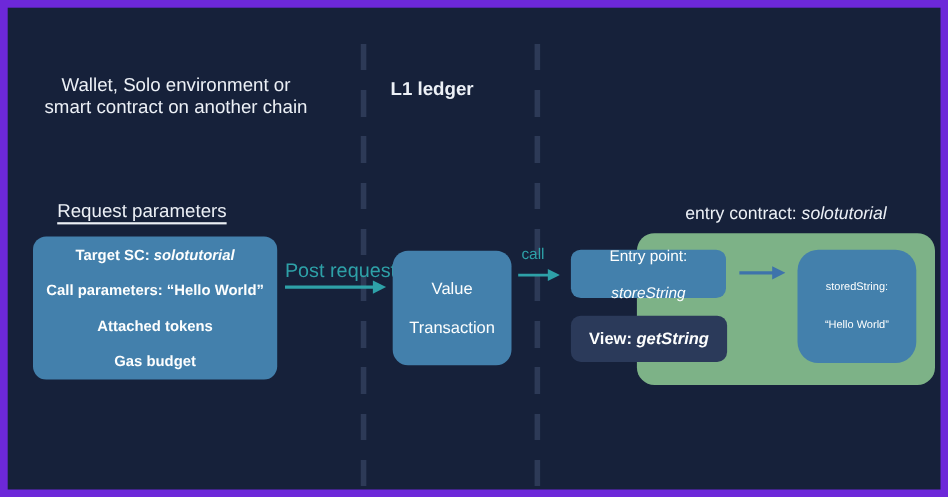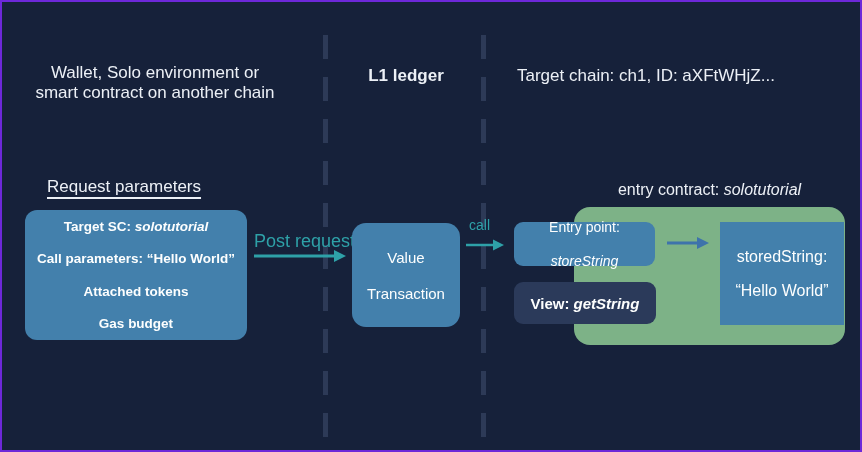--- a/index.html
+++ b/index.html
@@ -2,21 +2,21 @@
 <html style="--background: #16213A; --box-blue: #4380AC; --box-dark-navy: #2B3A5A; --box-green: #7DB287; --teal: #2EA1A8; --arrow-blue: #3E73AB; --dash: #2D3A57; --text-light: #ECF0F6;"><head>
 <meta charset="utf-8">
 <style>
   html, body { margin: 0; padding: 0; background: #0b1120; }
   .stage {
     position: relative;
     width: 862px;
     height: 452px;
     box-sizing: border-box;
     background: var(--background, #16213A);
-    border: 2px solid #6d28d9;
+    border: 7px solid #6d28d9;
     overflow: hidden;
     font-family: "Liberation Sans", "DejaVu Sans", sans-serif;
     color: var(--text-light, #ECF0F6);
   }
   .abs { position: absolute; }
   .it { font-style: italic; }
 
   
   .divider {
     width: 5px;
@@ -26,21 +26,21 @@
       to bottom,
       var(--dash, #2D3A57) 0 24px,
       transparent 24px 42px);
   }
   .divider-left { left: 321px; }
   .divider-right { left: 479px; }
 
   
   .lane-title { font-size: 17px; line-height: 20px; }
   .source-title { left: 8px; top: 61px; width: 290px; text-align: center; }
-  .ledger-title { left: 348px; top: 64px; width: 112px; text-align: center; font-weight: 700; }
+  .ledger-title { left: 348px; top: 64px; width: 112px; text-align: left; font-weight: 700; }
   .target-title { left: 515px; top: 64px; white-space: nowrap; }
 
   .request-heading {
     left: 45px; top: 175px;
     font-size: 17px;
     text-decoration: underline;
     text-underline-offset: 5px;
     text-decoration-thickness: 1.5px;
   }
 
@@ -73,23 +73,23 @@
     left: 512px; top: 220px; width: 141px; height: 44px;
     border-radius: 9px;
     font-size: 14px; line-height: 19px;
   }
   .view-box {
     left: 512px; top: 280px; width: 142px; height: 42px;
     border-radius: 9px;
     font-size: 15px;
   }
   .stored-box {
-    left: 718px; top: 220px; width: 124px; height: 103px;
-    border-radius: 0;
-    font-size: 16px; line-height: 19px;
+    left: 718px; top: 220px; width: 108px; height: 103px;
+    border-radius: 19px;
+    font-size: 10px; line-height: 19px;
   }
 
   
   .teal { color: var(--teal, #2EA1A8); }
   .steel { color: var(--arrow-blue, #3E73AB); }
   .post-label { left: 252px; top: 229px; font-size: 18px; }
   .post-arrow { left: 252px; top: 247px; }
   .call-label { left: 467px; top: 215px; font-size: 14px; }
   .call-arrow { left: 464px; top: 236px; }
   .store-arrow { left: 665px; top: 234px; }
@@ -101,21 +101,20 @@
 <div class="stage">
 
   <div class="abs divider divider-left"></div>
   <div class="abs divider divider-right"></div>
 
   <div class="abs lane-title source-title">
     <div>Wallet, Solo environment or</div>
     <div>smart contract on another chain</div>
   </div>
   <div class="abs lane-title ledger-title">L1 ledger</div>
-  <div class="abs lane-title target-title">Target chain: ch1, ID: aXFtWHjZ...</div>
 
   <div class="abs request-heading">Request parameters</div>
 
   <div class="abs box box-blue request-box">
     <div class="req-line">
       <span>Target SC: </span><span class="it">solotutorial</span>
     </div>
     <div class="req-line">
       <span>Call parameters: “Hello World”</span>
     </div>

